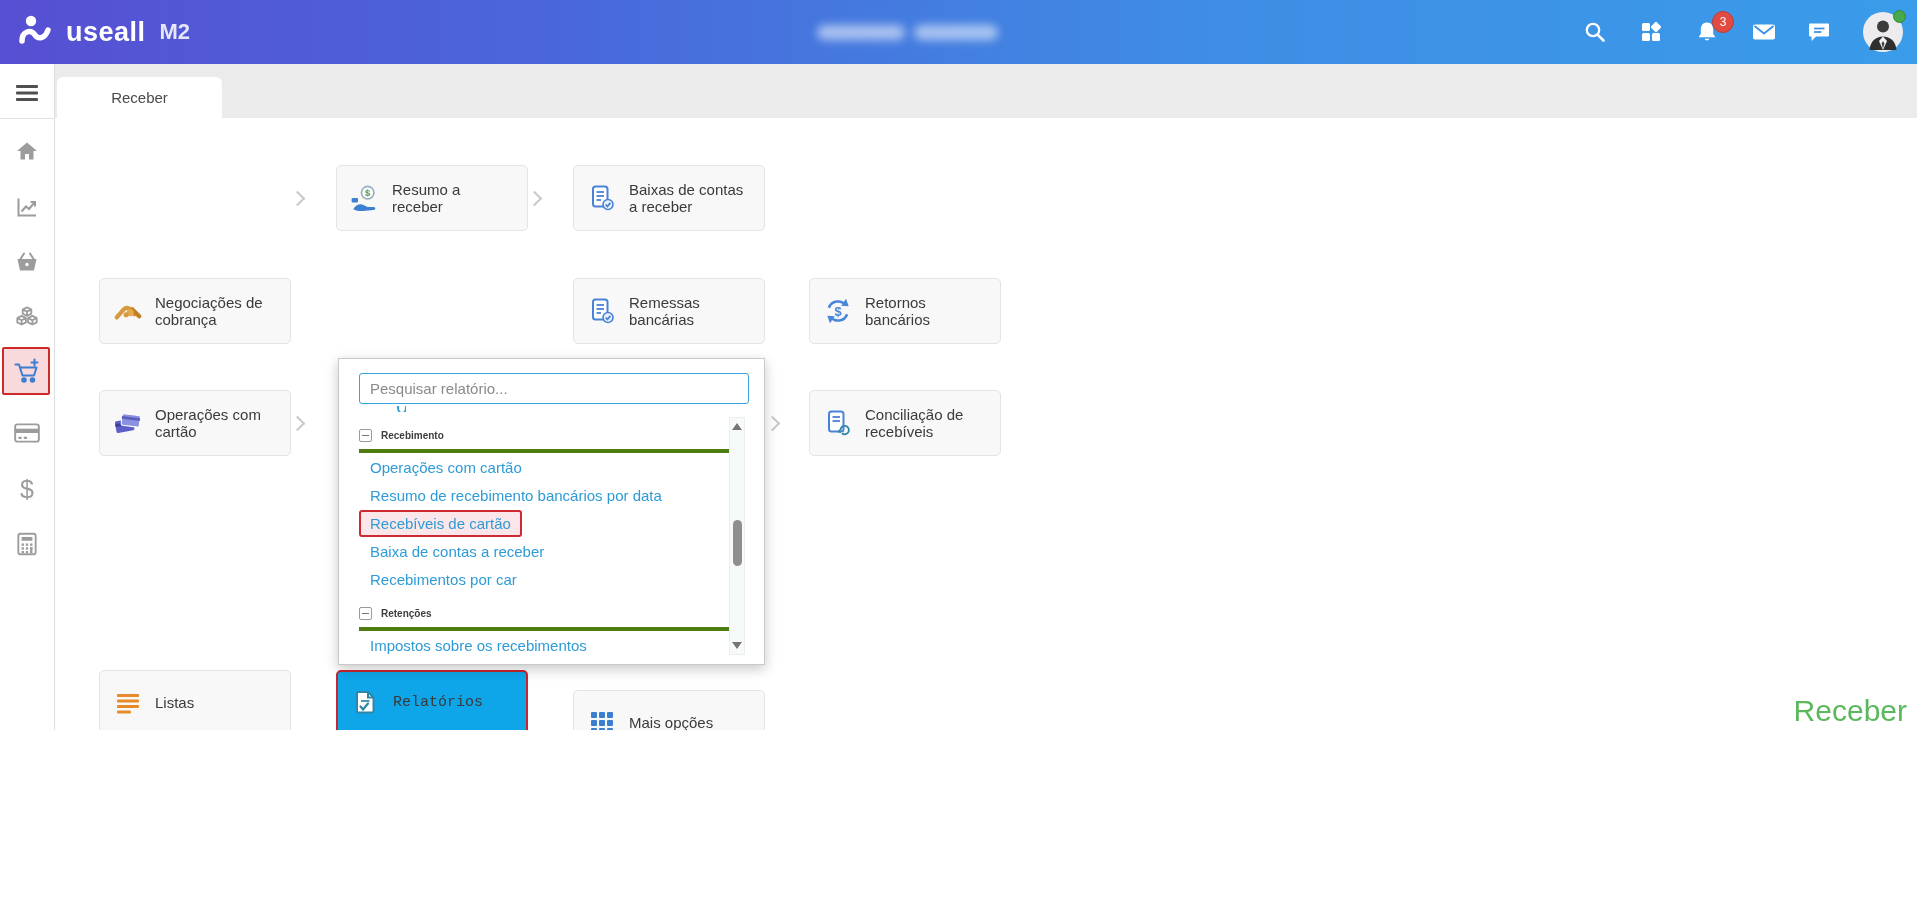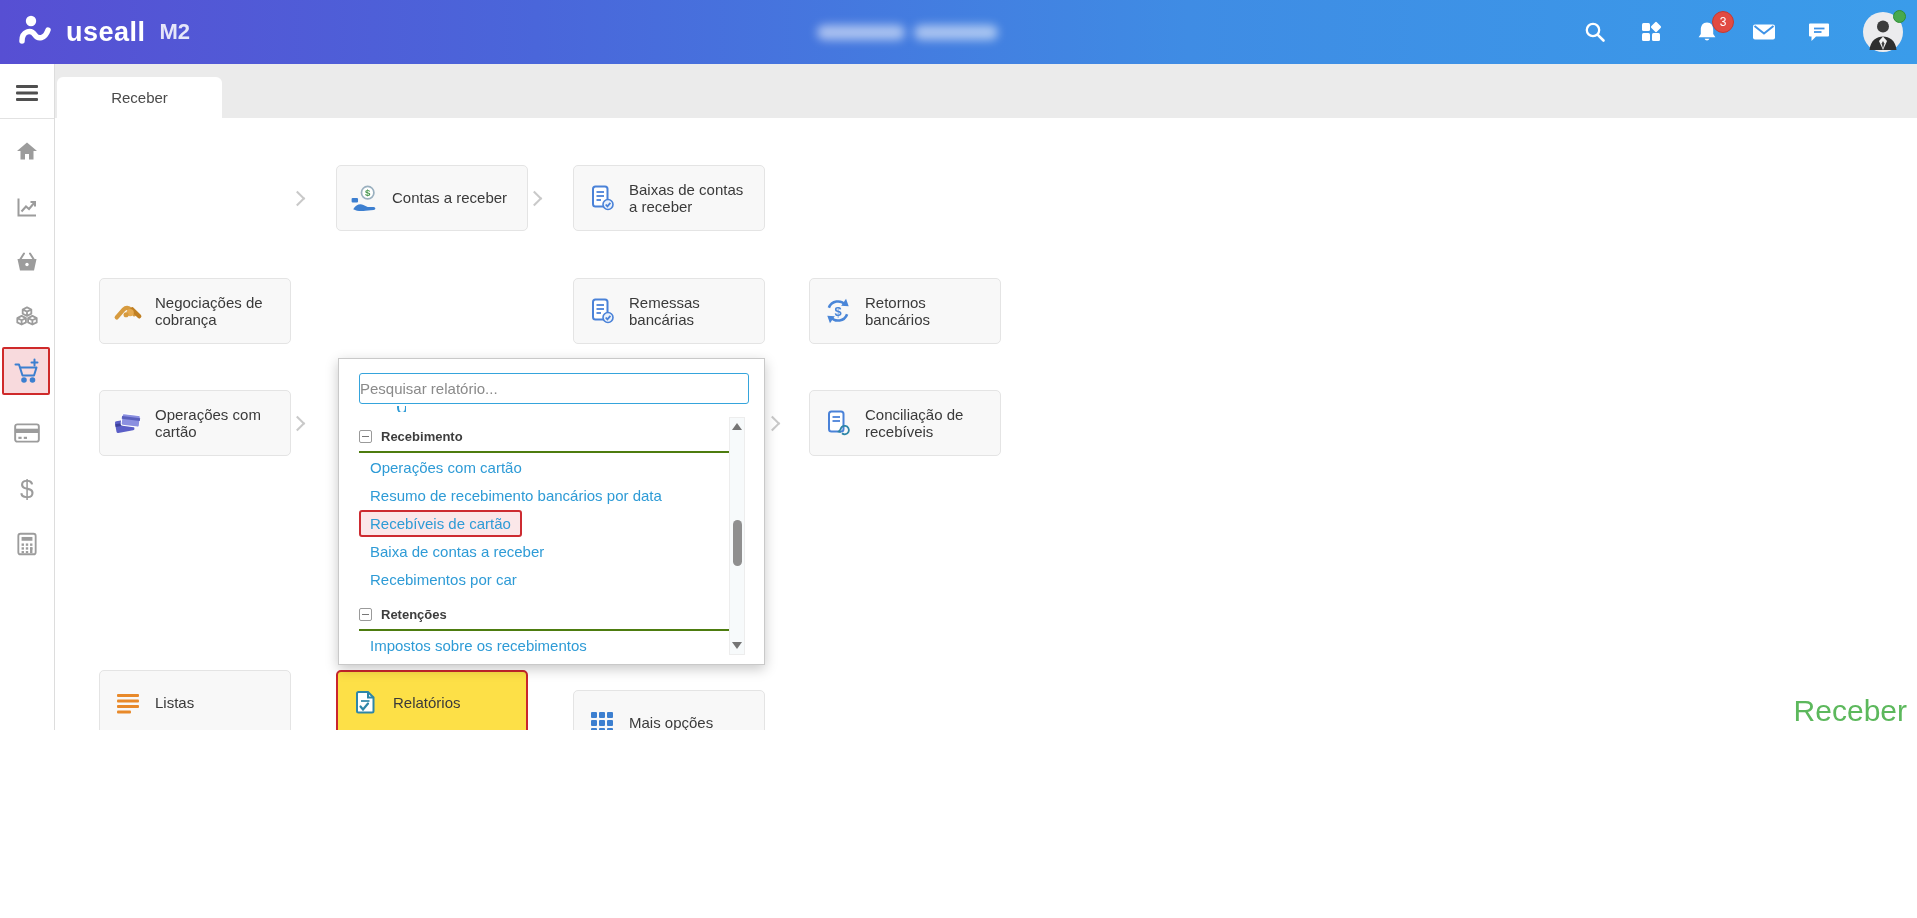--- a/index.html
+++ b/index.html
@@ -39,38 +39,38 @@
   .sb-icon { position:absolute; left:50%; transform:translateX(-50%); width:28px; height:28px;
     display:flex; align-items:center; justify-content:center; cursor:pointer; }
   .sb-highlight { position:absolute; left:2px; top:283px; width:48px; height:48px;
     background:#f8dadd; border:2px solid #cf2a2a; border-radius:2px; }
   .dollar-glyph { font-size:25px; color:#9c9c9c; font-weight:400; }
 
   
   .card { position:absolute; width:192px; height:66px; background:#f8f8f8; border:1px solid #e4e4e4;
     border-radius:5px; display:flex; align-items:center; gap:12px; padding:0 13px;
     font-size:15px; color:#3a3a3a; cursor:pointer; line-height:1.15; }
-  .card.hl { background:#fde047; border:2px solid #c9252d; }
+  .card.hl { background:#0ea5e9; border:2px solid #c9252d;font-family:Liberation Mono, monospace; }
   .cicon { width:30px; height:30px; flex:0 0 30px; display:flex; align-items:center; justify-content:center; }
   .chev { position:absolute; width:11px; height:11px; border-top:2px solid #c9c9c9;
     border-right:2px solid #c9c9c9; transform:rotate(45deg); z-index:1; }
 
   
   .panel { position:absolute; left:338px; top:358px; width:427px; height:307px; background:#fff;
     border:1px solid #c9c9c9; box-shadow:0 4px 12px rgba(0,0,0,.22); z-index:6; }
   .rsearch { position:absolute; left:20px; top:14px; width:390px; height:31px;
-    border:1px solid #35a4dc; border-radius:3px; padding:0 0; font-size:15px; color:#333;
+    border:1px solid #35a4dc; border-radius:3px; padding:0 10px; font-size:15px; color:#333;
     font-family:"Liberation Sans", sans-serif; outline:none; background:#fff; }
   .rsearch::placeholder { color:#8a8a8a; }
   .frag { position:absolute; left:58px; top:47px; width:9px; height:6px; overflow:hidden; }
   .frag::before { content:""; display:block; width:6px; height:9px; margin-top:-5px;
     border:2px solid #2e9bd6; border-radius:50%; }
   .rlist { position:absolute; left:20px; top:62px; width:372px; }
-  .rgroup { display:flex; align-items:center; gap:9px; height:32px; font-size:13px; font-weight:bold;
-    color:#3d3d3d; border-bottom:2px solid #4d7c0f; }
+  .rgroup { display:flex; align-items:center; gap:9px; height:32px; font-size:10px; font-weight:bold;
+    color:#3d3d3d; border-bottom:4px solid #4d7c0f; }
   .rgroup.second { margin-top:6px; }
   .minusbox { width:13px; height:13px; border:1px solid #9a9a9a; border-radius:2px; position:relative;
     background:#fff; flex:0 0 13px; cursor:pointer; }
   .minusbox::after { content:""; position:absolute; left:2px; right:2px; top:5px; height:1px; background:#777; }
   .rlink { height:28px; display:flex; align-items:center; padding-left:11px; font-size:15px;
     color:#2e9bd6; cursor:pointer; white-space:nowrap; }
   .hl-box { display:inline-block; border:2px solid #cd2b31; background:#fbe7e9; border-radius:3px;
     padding:0 9px; margin-left:-11px; line-height:23px; }
   .vscroll { position:absolute; right:19px; top:58px; width:16px; height:238px; background:#f7fafb;
     border:1px solid #ededed; }
@@ -235,21 +235,21 @@
 
   <div class="card" style="left:336px; top:165px">
     <span class="cicon">
       <svg width="30" height="28" viewBox="0 0 28 26">
         <circle cx="16.5" cy="8" r="5.8" fill="#fff" stroke="#9ab0bf" stroke-width="1.6"></circle>
         <text x="16.5" y="11" font-size="9" font-weight="bold" fill="#4a9950" text-anchor="middle" font-family="Liberation Sans, sans-serif">$</text>
         <rect x="1.5" y="13" width="6" height="4.2" rx="1" fill="#3d7fd0"></rect>
         <path d="M3 23.5 c2.5-4.5 6.5-5.5 9.5-4 l4 1.8 h5.5 c2.2 0 2.2 2.8 0 2.8 l-7.5 .9 c-4.2 .5-8.5 .3-11.5-1.5 z" fill="#3d7fd0"></path>
       </svg>
     </span>
-    <span>Contas a receber</span>
+    <span>Resumo a receber</span>
   </div>
   <div class="chev" style="left:529px; top:193px"></div>
 
   <div class="card" style="left:573px; top:165px">
     <span class="cicon">
       <svg width="28" height="28" viewBox="0 0 28 28">
         <rect x="5" y="2.5" width="14.5" height="20" rx="2.5" fill="#fff" stroke="#4a82d8" stroke-width="2"></rect>
         <line x1="8.5" y1="8" x2="16" y2="8" stroke="#4a82d8" stroke-width="1.8"></line>
         <line x1="8.5" y1="12" x2="16" y2="12" stroke="#4a82d8" stroke-width="1.8"></line>
         <line x1="8.5" y1="16" x2="13" y2="16" stroke="#4a82d8" stroke-width="1.8"></line>

